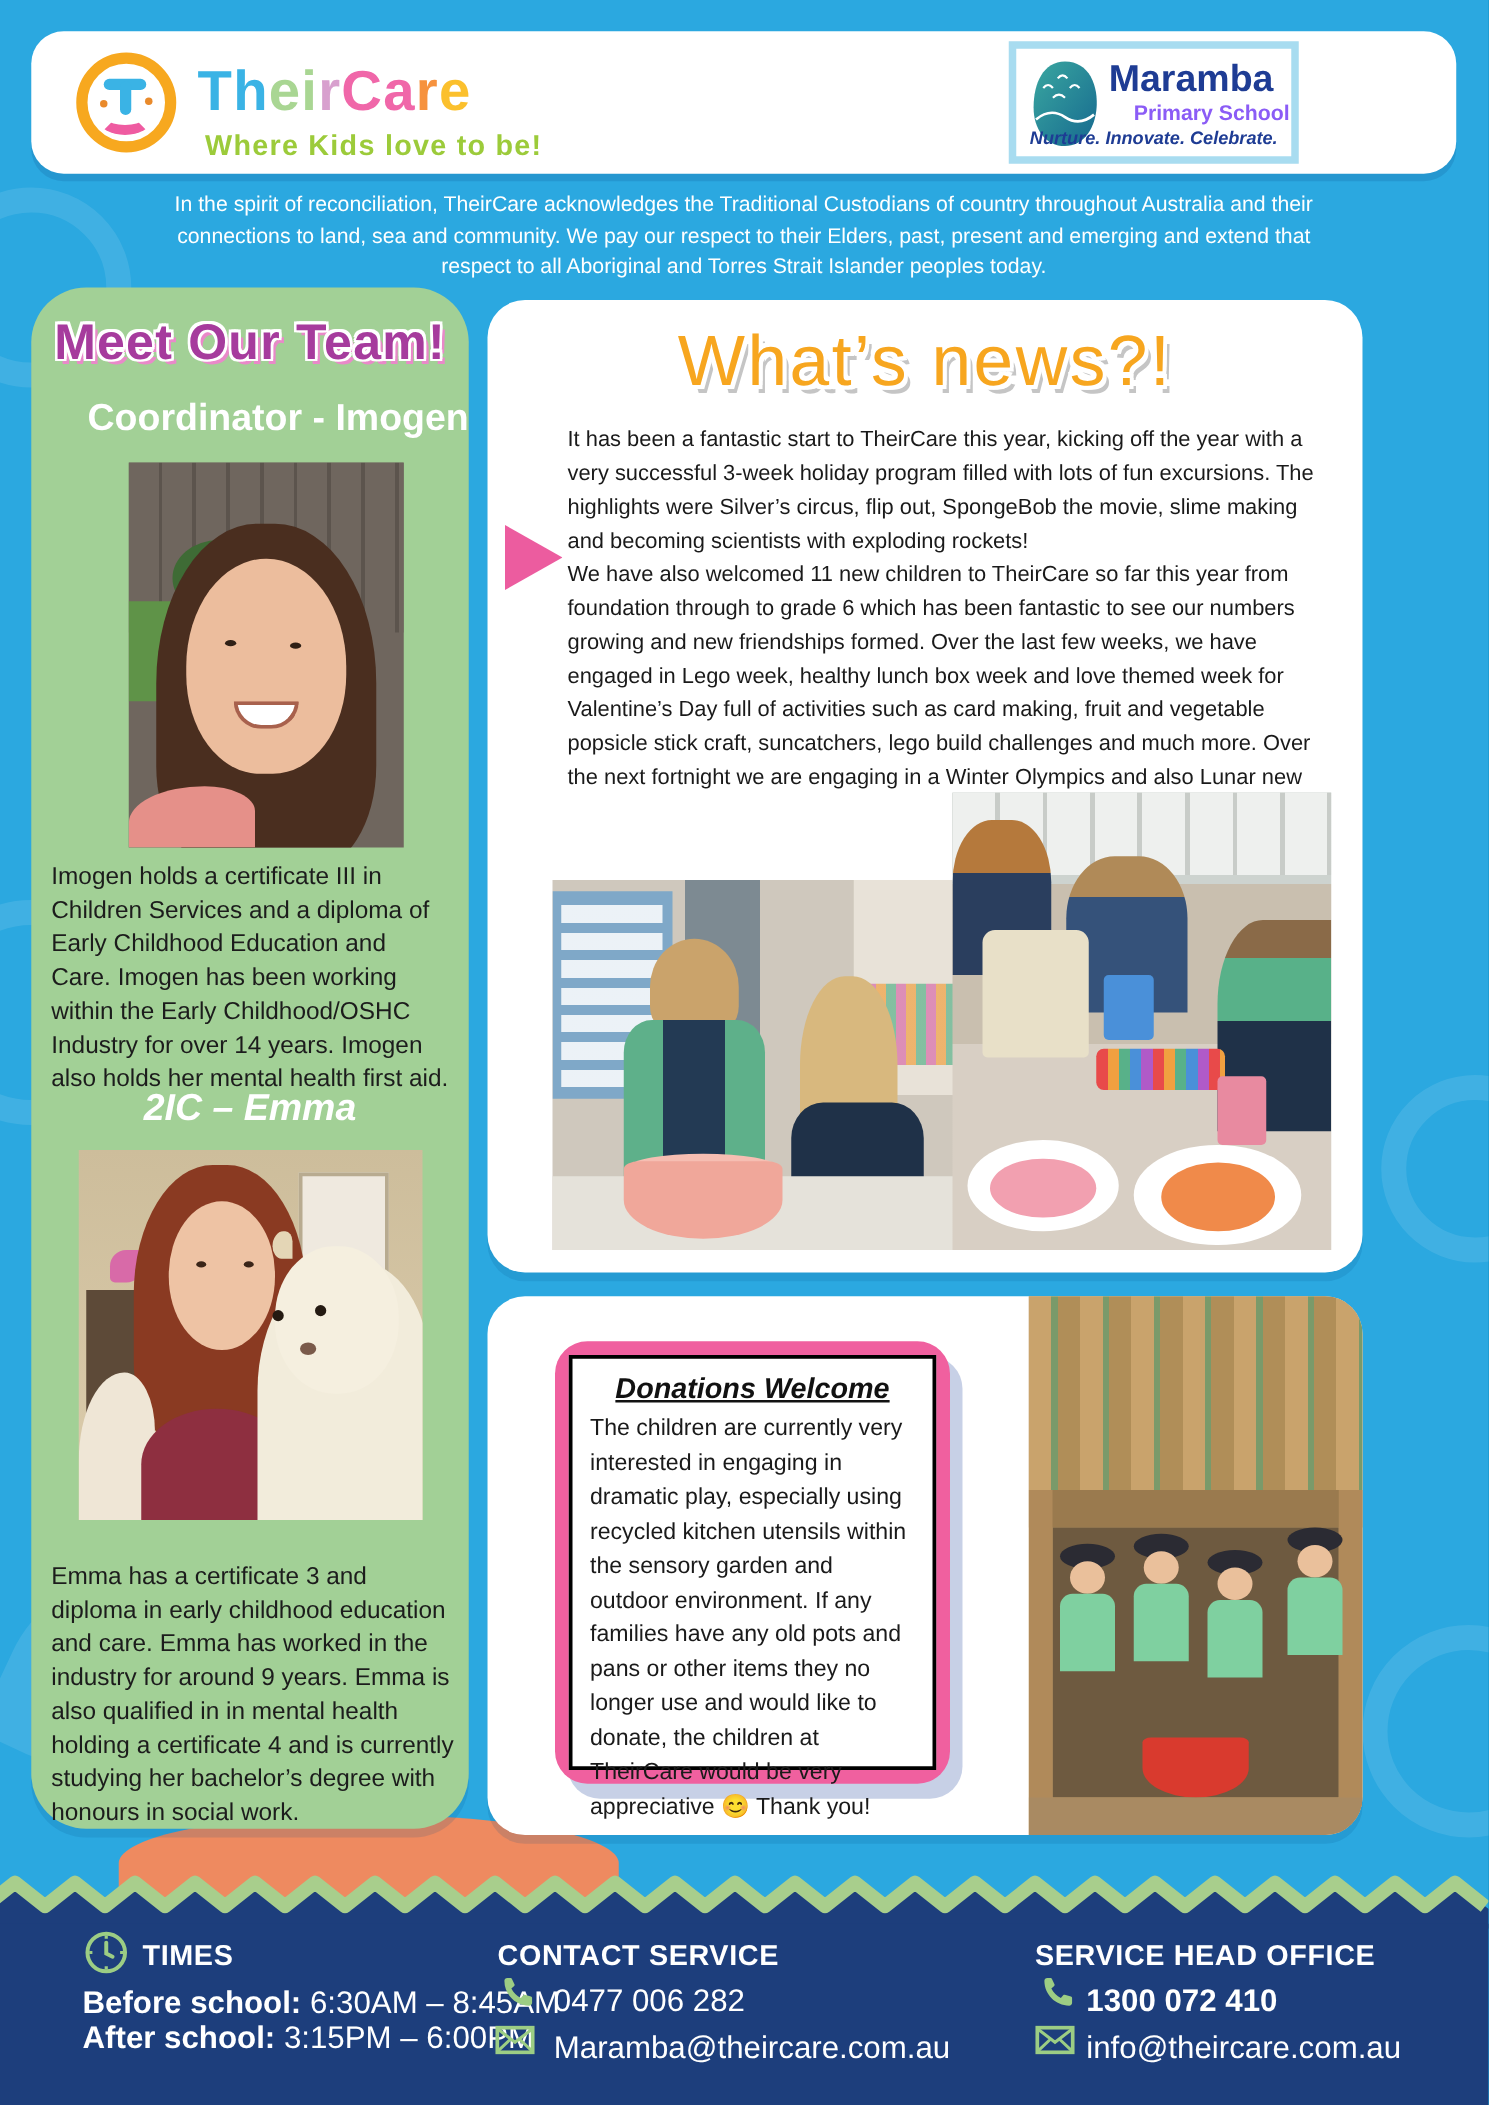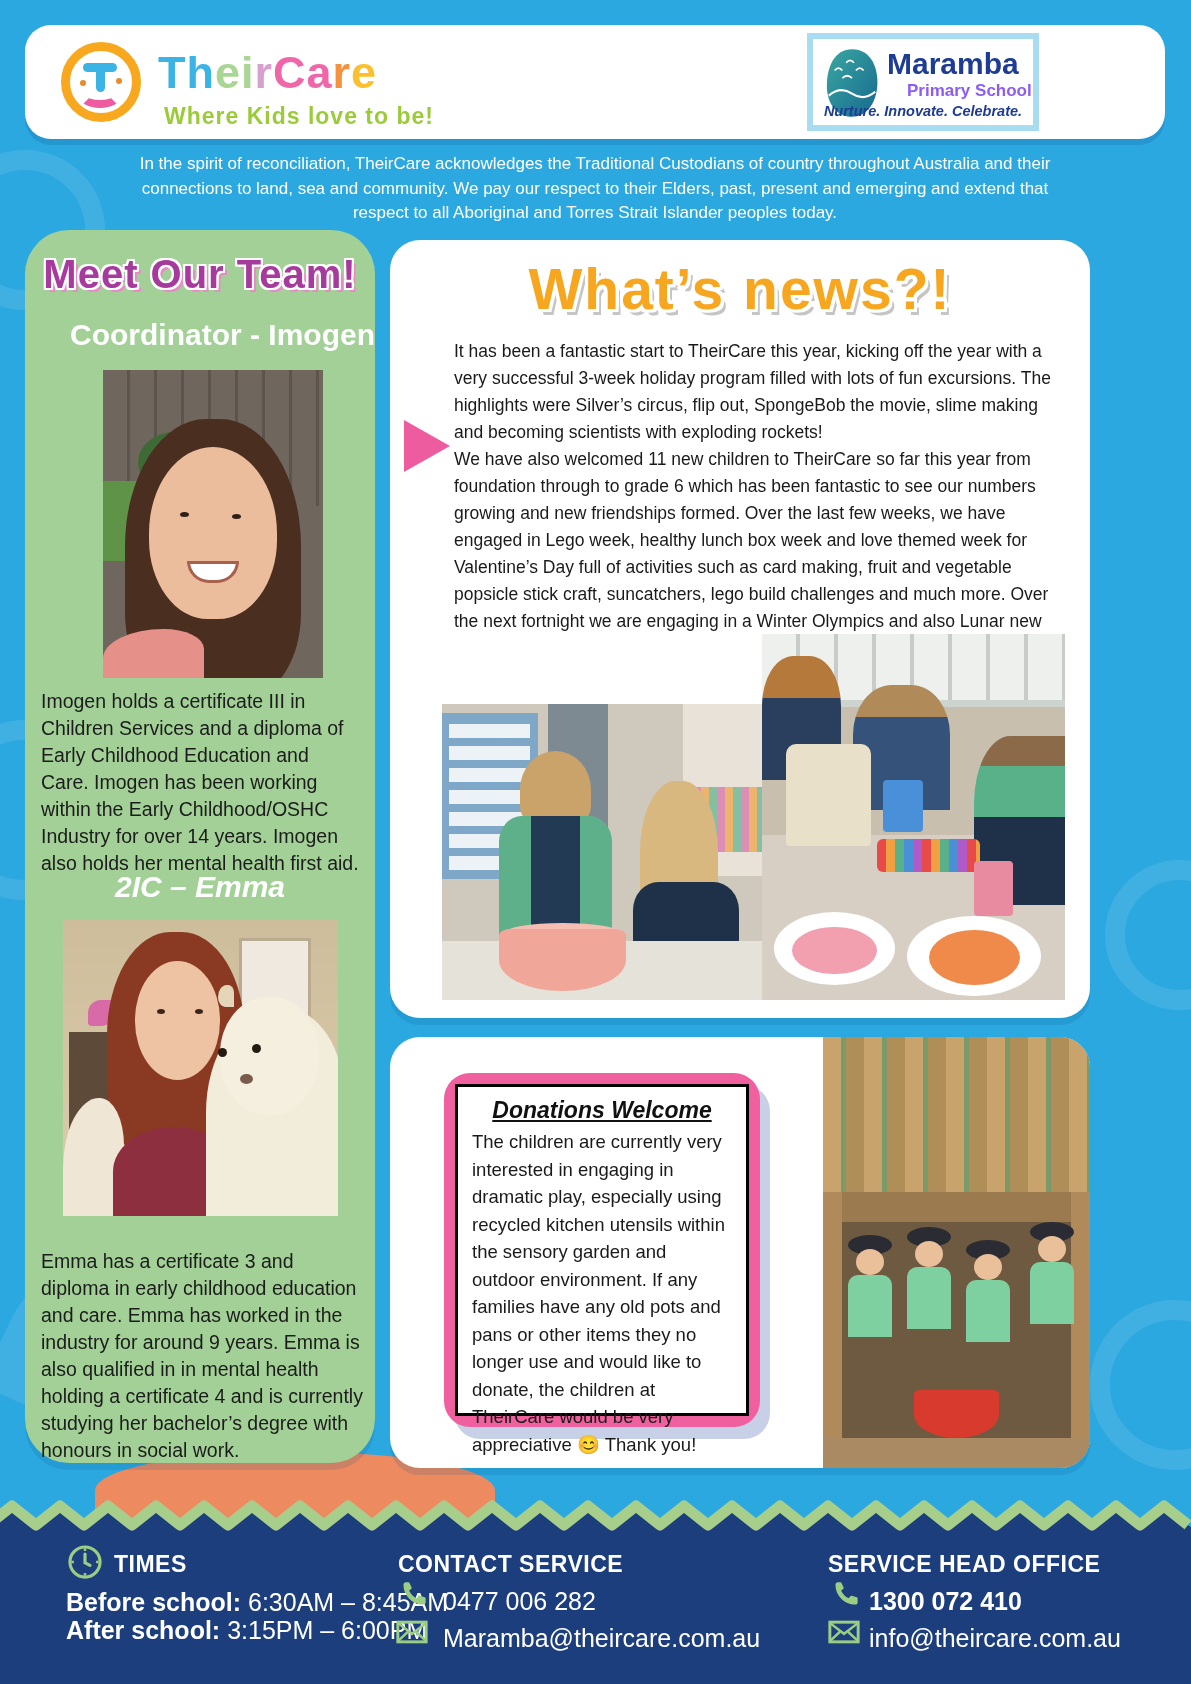--- a/index.html
+++ b/index.html
@@ -70,21 +70,21 @@
   .em-top  { left:18%; bottom:0; width:44%; height:30%; background:#8E2F40; border-radius:50% 50% 0 0; }
   .em-lace { left:0; bottom:0; width:22%; height:40%; background:#EFE6D6; border-radius:60% 40% 0 0; }
   .em-dog  { right:-2%; bottom:0; width:50%; height:70%; background:#F2ECDB; border-radius:50% 42% 0 0; }
   .em-dog-head { right:7%; top:26%; width:36%; height:40%; background:#F5EFDF; border-radius:48%; }
   .em-dog-ear { right:38%; top:22%; width:16px; height:22px; background:#E4D6B6; border-radius:60% 40% 0 50%; }
   .em-dog-eye { right:28%; top:42%; width:9px; height:9px; background:#241a12; border-radius:50%; box-shadow:-34px 4px 0 #241a12; }
   .em-dog-nose{ right:31%; top:52%; width:13px; height:10px; background:#7A5A4A; border-radius:50%; }
 
   
   .news-card { position:absolute; z-index:2; left:390px; top:240px; width:700px; height:778px; background:#fff; border-radius:30px; box-shadow:0 7px 0 rgba(10,80,140,.15); }
-  .news-title { position:absolute; top:16px; width:100%; text-align:center; font-size:57px; font-weight:700; letter-spacing:2px; color:#F7A61F;
+  .news-title { position:absolute; top:16px; width:100%; text-align:center; font-size:57px; font-weight:400; letter-spacing:2px; color:#F7A61F;
     text-shadow:-3px -3px 0 #fff,3px -3px 0 #fff,-3px 3px 0 #fff,3px 3px 0 #fff,0 -3px 0 #fff,0 3px 0 #fff,-3px 0 0 #fff,3px 0 0 #fff,5px 6px 0 rgba(110,110,110,.40); }
   .news-p { position:absolute; color:#1a1a1a; font-size:17.5px; line-height:27px; }
   .news-p1 { left:64px; top:98px;  width:616px; }
   .news-p2 { left:64px; top:206px; width:616px; }
   .news-p3 { left:64px; top:395px; width:306px; }
   .news-arrow { position:absolute; left:14px; top:180px; width:46px; height:52px; background:#EC5C9F; clip-path:polygon(0 0,100% 50%,0 100%); }
 
   .ph-cook { left:52px; top:464px; width:354px; height:296px; background:#CFC8BD; }
   .ck-board { left:0; top:3%; width:27%; height:56%; background:#7FA8C8; }
   .ck-papers{ left:2%; top:6%; width:23%; height:50%; background:repeating-linear-gradient(0deg,rgba(255,255,255,.85) 0 14px,transparent 14px 22px); }

